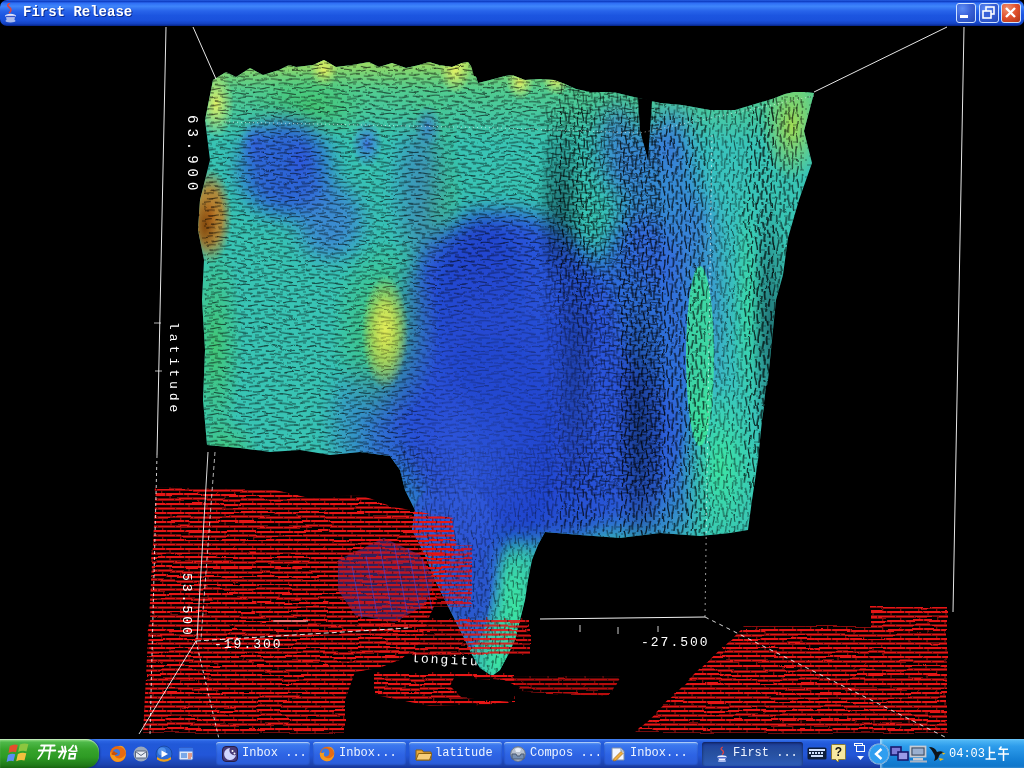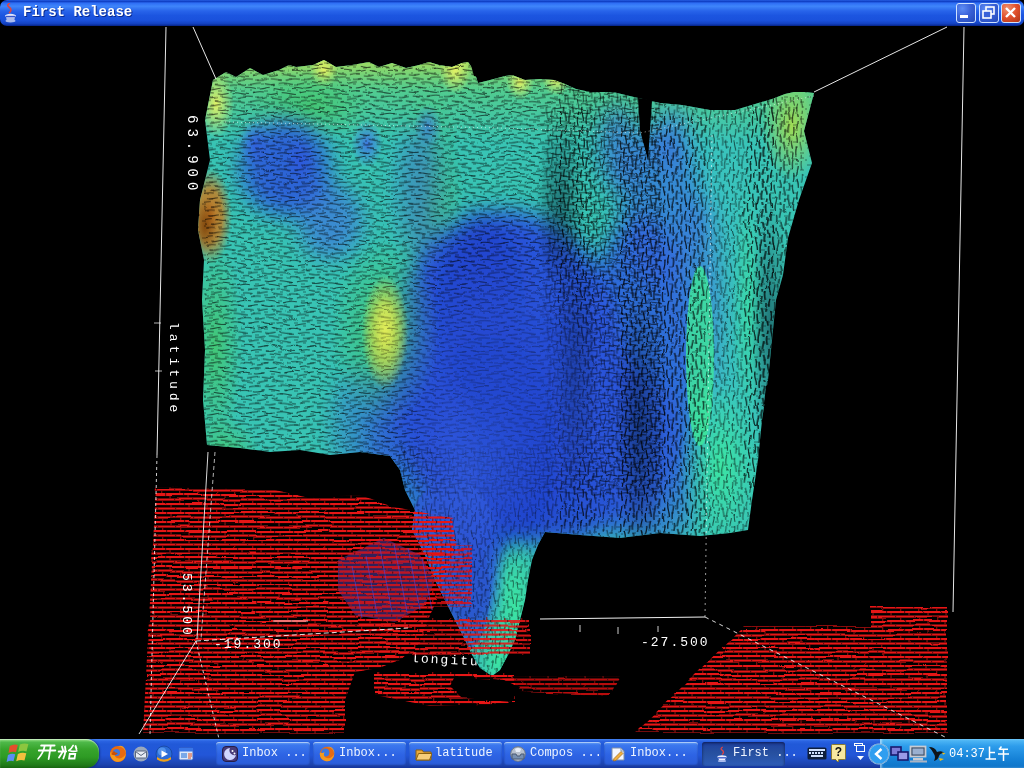--- a/index.html
+++ b/index.html
@@ -373,21 +373,21 @@
     <span class="lbl">Compos ...</span>
   </div>
 <div class="taskb" style="left:604px;width:94px">
     <svg width="16" height="16">
       <path d="M2,2 l9,0 3,3 0,9 -12,0 z" fill="#f4f7ff" stroke="#8090a8"></path>
       <path d="M11,2 l0,3 3,0" fill="none" stroke="#8090a8"></path>
       <path d="M4,12.5 L11,5.5 l2,2 L6,14.5 l-2.5,0.5 z" fill="#f0b040" stroke="#a06818" stroke-width=".7"></path>
     </svg>
     <span class="lbl">Inbox...</span>
   </div>
-<div class="taskb pressed" style="left:702px;width:83px">
+<div class="taskb pressed" style="left:702px;width:101px">
     <svg width="16" height="16" style="left:12px">
       <path d="M8,7 q3,-2.2 0,-4.5 q-2.2,-1.5 0.8,-3" fill="none" stroke="#d44" stroke-width="1.3" transform="translate(0,1.5)"></path>
       <ellipse cx="8" cy="11" rx="4.6" ry="1.8" fill="#e8edff"></ellipse>
       <path d="M3.8,10.5 h8.4 l-1.3,4 h-5.8 z" fill="#eef"></path>
       <path d="M3.8,11.8 h8.4" stroke="#3355cc" stroke-width="1.3"></path>
       <ellipse cx="8" cy="15" rx="4.2" ry="1.1" fill="#aabbee"></ellipse>
     </svg>
     <span class="lbl" style="left:31px">First ...</span>
   </div>
 <svg class="qlico" style="left:807px;top:746px" width="20" height="15">
@@ -425,19 +425,19 @@
  <rect x="1.5" y="1.5" width="15" height="10" fill="#3a4a62" stroke="#c8ccd4" stroke-width="1.8"></rect>
  <rect x="3.5" y="3.5" width="11" height="6" fill="#9ab0d0"></rect>
  <rect x="4" y="13" width="10" height="2.5" fill="#c8ccd4"></rect>
  <rect x="1" y="15.5" width="17" height="2" fill="#aab4c4"></rect>
 </svg>
 <svg class="qlico" style="left:927px;top:744px" width="19" height="20">
  <path d="M2,3 q6,0 8,5 q5,-2 7,1 q-4,0 -5,3 q-1,4 -5,5 q2,-4 0,-7 q-2,-4 -5,-7 z" fill="#101418"></path>
  <path d="M12,14 l5,1 -4,2 z" fill="#e8c020"></path>
  <path d="M15,8.5 l3.5,0.8 -2.5,1.4 z" fill="#e8c020"></path>
 </svg>
-<div id="traytime">04:37</div>
+<div id="traytime">04:03</div>
 <svg class="qlico" style="left:985px;top:745px" width="24" height="17">
  <g stroke="#fff" stroke-width="1.5" fill="none">
   <path d="M4.5,1.5 v12.5 M5,7.5 h5 M0.5,14 h10.5"></path>
   <path d="M16.5,1.5 l-2.5,3 M14.5,4.3 h8.5 M13,9 h11 M18.5,4.5 v11.5"></path>
  </g>
 </svg>
 
 </body></html>

